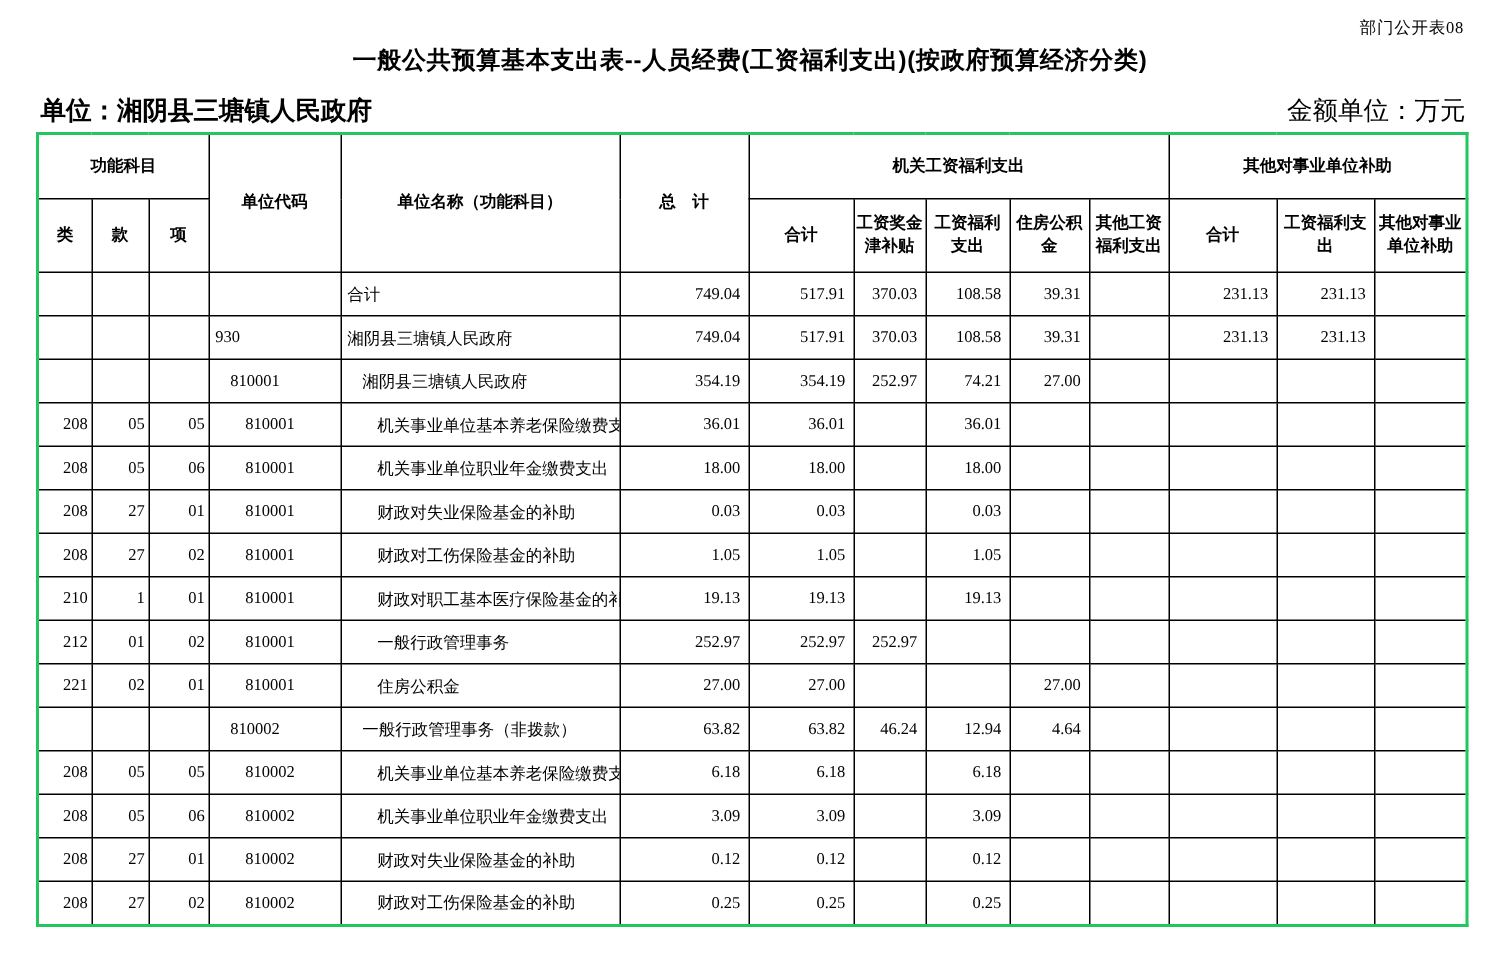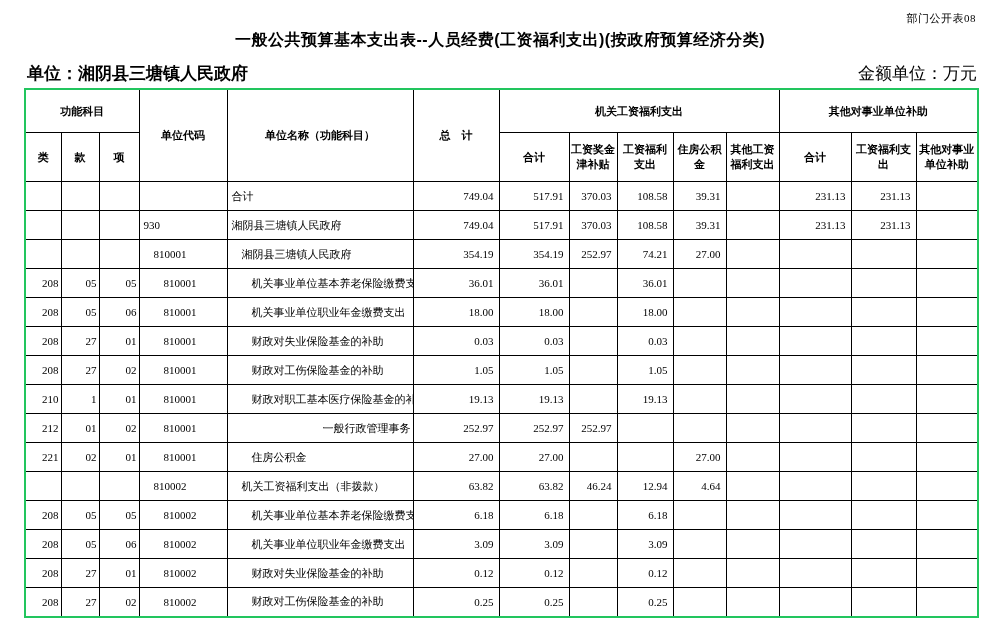--- a/index.html
+++ b/index.html
@@ -235,21 +235,21 @@
           <td class="n"></td>
           <td class="n"></td>
           <td class="n"></td>
           <td class="n"></td>
         </tr>
         <tr>
           <td class="c">212</td>
           <td class="c">01</td>
           <td class="c">02</td>
           <td class="l" style="padding-left: 24px;">810001</td>
-          <td class="l" style="padding-left: 8px; text-align: right;">一般行政管理事务</td>
+          <td class="l" style="padding-left: 24px;">一般行政管理事务</td>
           <td class="n">252.97</td>
           <td class="n">252.97</td>
           <td class="n">252.97</td>
           <td class="n"></td>
           <td class="n"></td>
           <td class="n"></td>
           <td class="n"></td>
           <td class="n"></td>
           <td class="n"></td>
         </tr>
@@ -267,21 +267,21 @@
           <td class="n"></td>
           <td class="n"></td>
           <td class="n"></td>
           <td class="n"></td>
         </tr>
         <tr>
           <td class="c"></td>
           <td class="c"></td>
           <td class="c"></td>
           <td class="l" style="padding-left: 14px;">810002</td>
-          <td class="l" style="padding-left: 14px;">机关工资福利支出（非拨款）</td>
+          <td class="l" style="padding-left: 14px;">一般行政管理事务（非拨款）</td>
           <td class="n">63.82</td>
           <td class="n">63.82</td>
           <td class="n">46.24</td>
           <td class="n">12.94</td>
           <td class="n">4.64</td>
           <td class="n"></td>
           <td class="n"></td>
           <td class="n"></td>
           <td class="n"></td>
         </tr>

